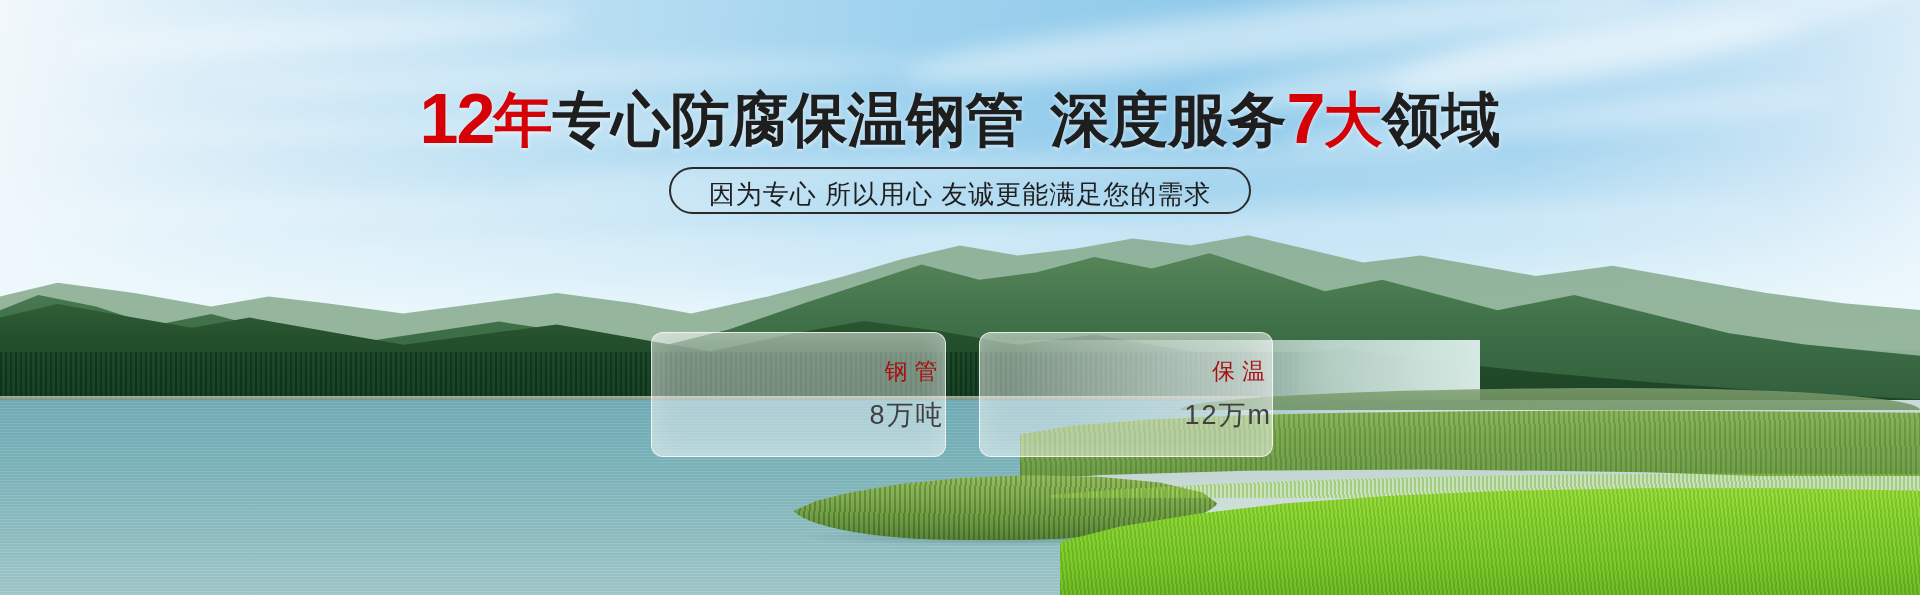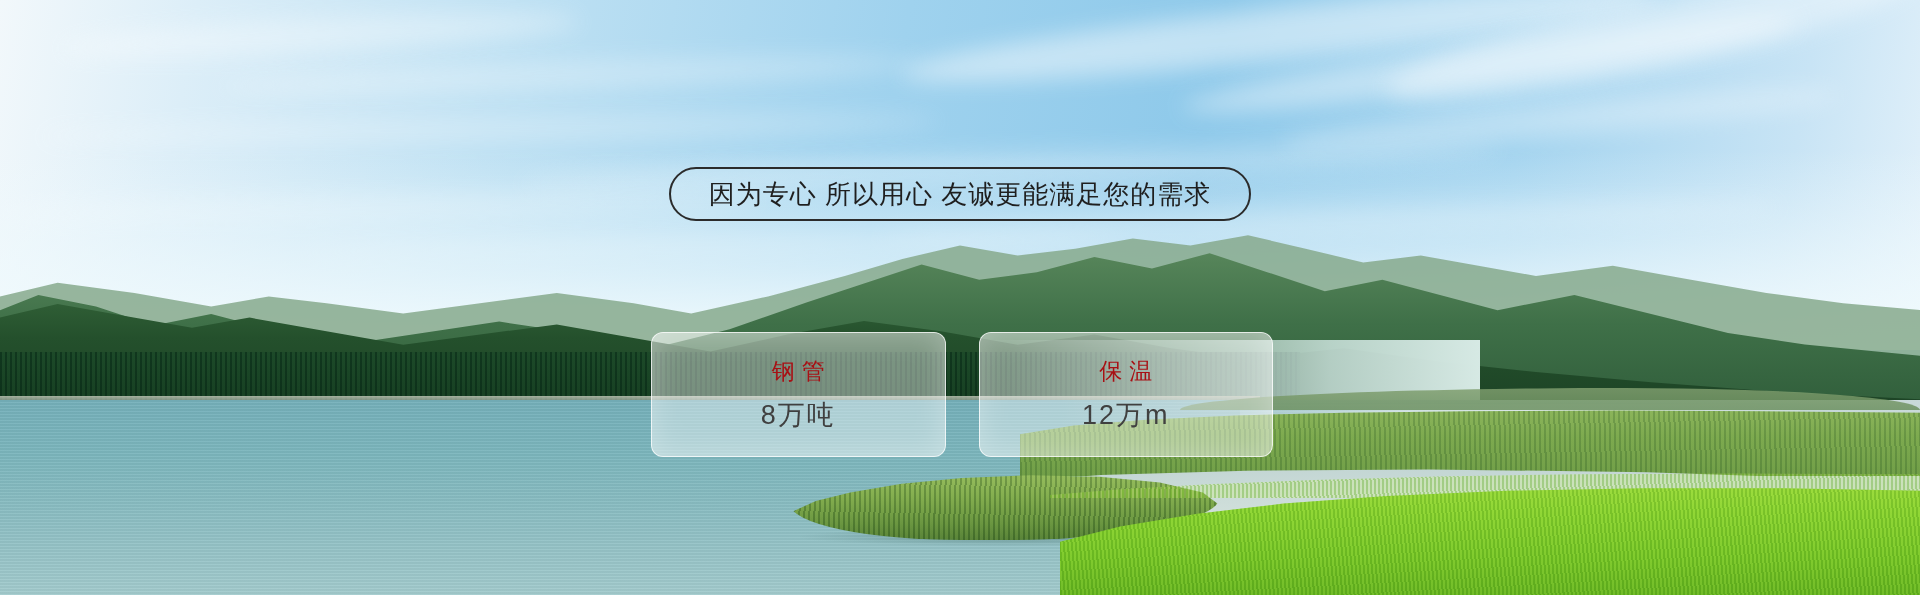--- a/index.html
+++ b/index.html
@@ -255,21 +255,21 @@
   .subtitle-wrap {
     position: absolute;
     left: 0; top: 167px;
     width: 1920px;
     text-align: center;
   }
   .subtitle {
     display: inline-block;
     border: 2px solid #2b2b2b;
     border-radius: 30px;
-    padding: 9px 38px 8px 38px;
+    padding: 9px 38px 1px 38px;
     font-size: 26px;
     line-height: 1.25;
     color: #1f1f1f;
     letter-spacing: 1px;
     white-space: nowrap;
     background: rgba(255,255,255,0.04);
   }
 
   
   .cards {
@@ -281,21 +281,21 @@
   }
   .card {
     flex: 1 1 0;
     position: relative;
     border: 1px solid rgba(255,255,255,0.78);
     border-radius: 12px;
     background: rgba(255,255,255,0.42);
     box-shadow: inset 0 0 30px rgba(255,255,255,0.30);
     display: flex;
     flex-direction: column;
-    align-items: center;
+    align-items: flex-end;
     justify-content: center;
   }
   .card-label {
     font-size: 23px;
     color: #a81014;
     letter-spacing: 7px;
     text-indent: 7px;
     margin-bottom: 10px;
     white-space: nowrap;
   }
@@ -349,20 +349,23 @@
   <div class="marsh-water"></div>
 
   <div class="island-shadow"></div>
   <div class="island"></div>
 
   <div class="grass-edge"></div>
   <div class="grass"></div>
 
   <div class="content">
 
+    <div class="headline">
+      <span class="num">12</span><span class="hl-red">年</span><span>专心防腐保温钢管</span><span class="gap"></span><span>深度服务</span><span class="num">7</span><span class="hl-red">大</span><span>领域</span>
+    </div>
 
     <div class="subtitle-wrap">
       <div class="subtitle">因为专心 所以用心  友诚更能满足您的需求</div>
     </div>
 
     <div class="cards">
 
       <div class="card">
         <div class="card-label">钢管</div>
         <div class="card-value"><span>8万吨</span></div>

